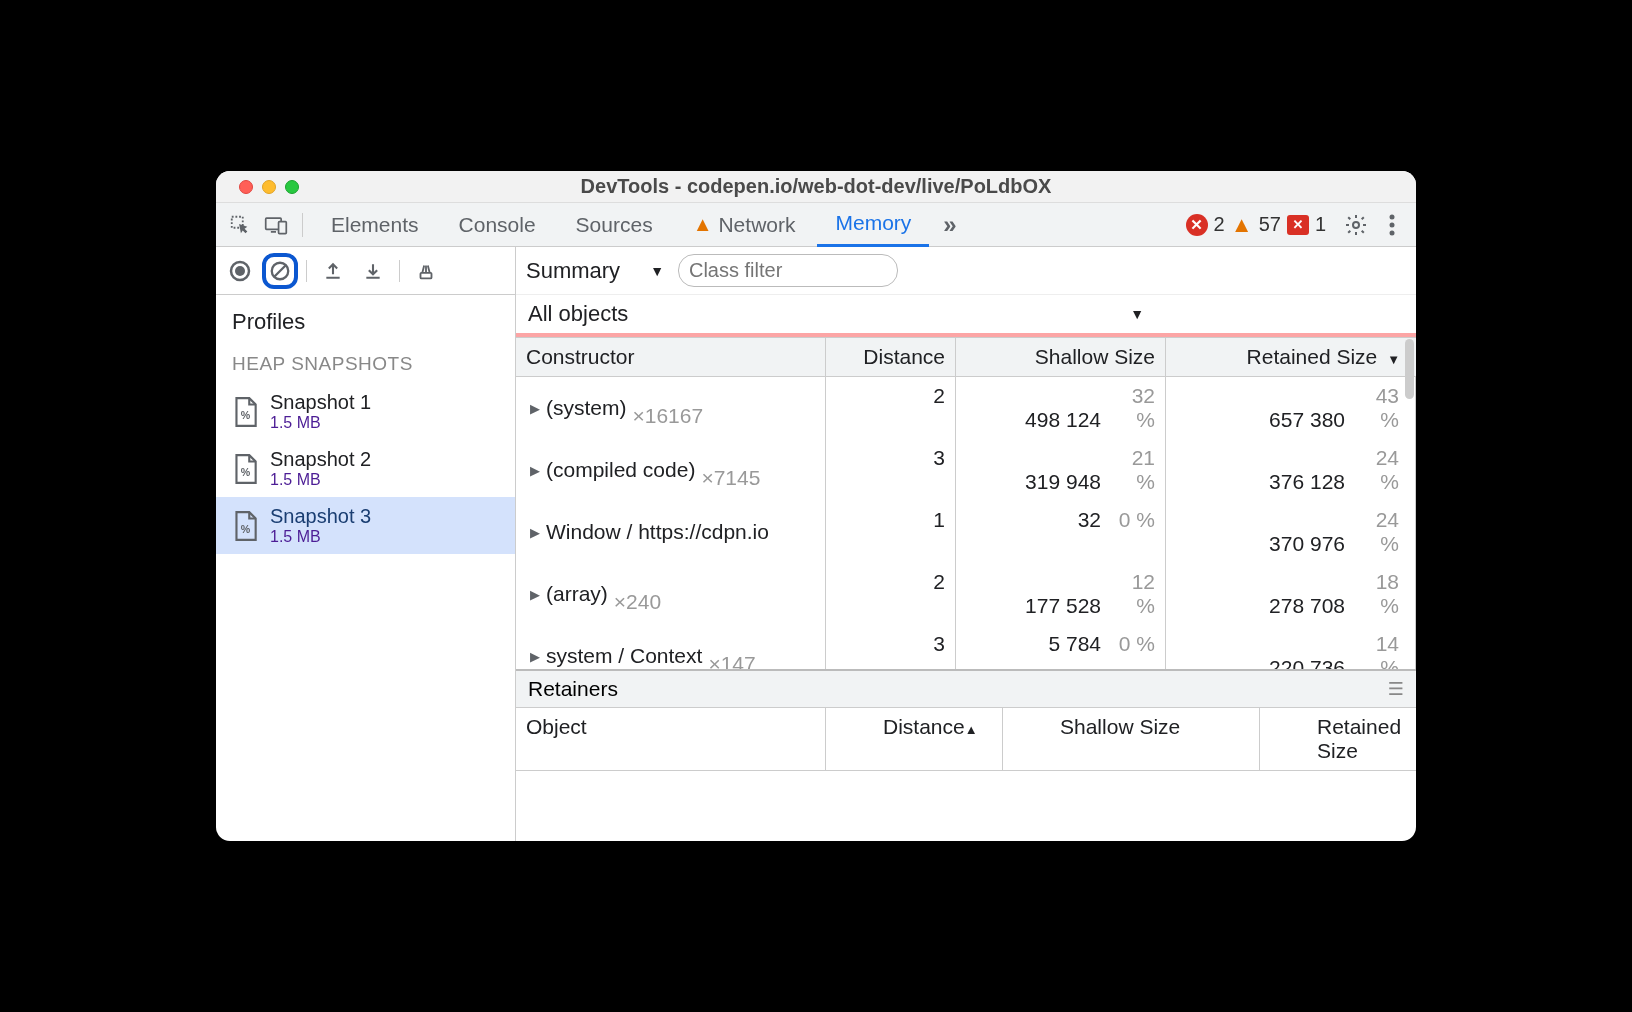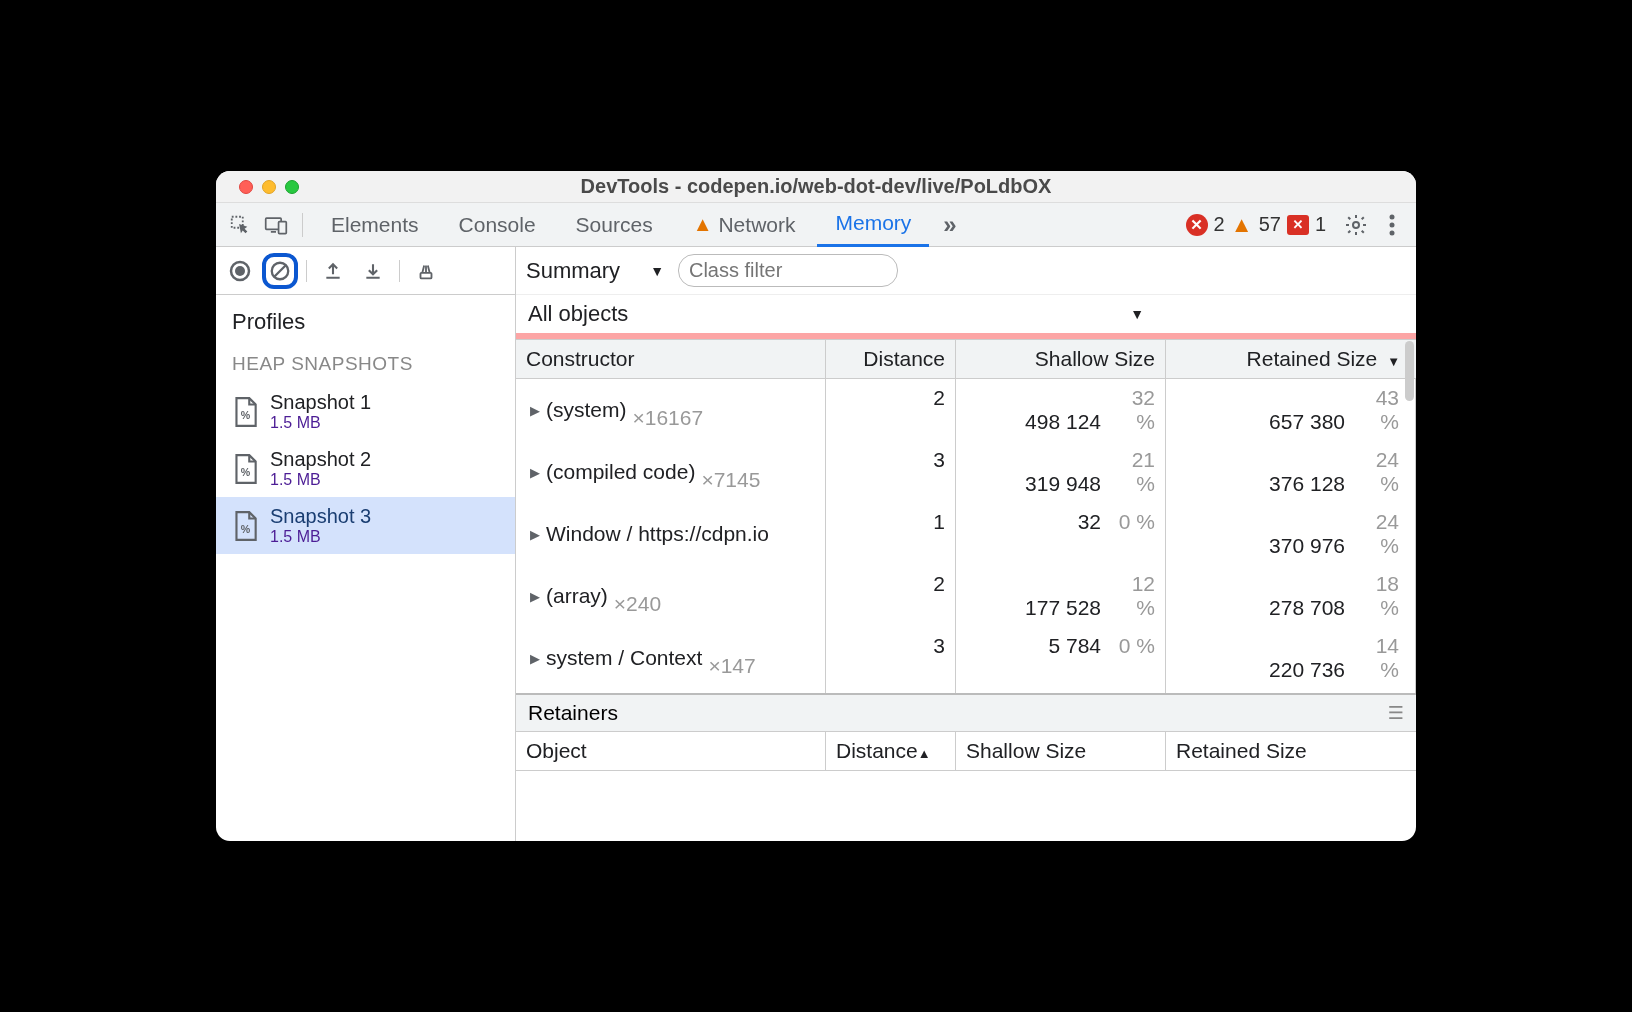--- a/index.html
+++ b/index.html
@@ -116,21 +116,21 @@
   .dropdown {
     display:flex; align-items:center; gap:30px; font-size:22px; color:#202124; cursor:pointer;
   }
   .dropdown .arrow { font-size:14px;}
   .filter-input {
     border:1px solid #bbb; border-radius:16px; padding:4px 10px;
     font-size:20px; width:220px; color:#999;
   }
   .sub-dropdown {
     padding:6px 12px; display:flex; align-items:center;
-    font-size:22px; color:#202124; border-bottom:6px solid #fca5a5;gap:28px;
+    font-size:22px; color:#202124; border-bottom:4px solid #fca5a5;gap:28px;
   }
   .sub-dropdown .fill {flex:1;}
   .sub-dropdown .arrow{ margin-right:260px; font-size:14px;}
 
   .grid {
     flex:1; overflow:auto; position:relative;
   }
   .ghead {
     display:flex; background:#f1f3f4; border-top:1px solid #ccc; border-bottom:1px solid #ccc;
     position:sticky; top:0;
@@ -156,21 +156,21 @@
   .retainers {
     border-top:2px solid #bbb;
   }
   .ret-header {
     background:#f1f3f4; padding:6px 12px; font-size:21px; display:flex; align-items:center;
     border-bottom:1px solid #ccc;
   }
   .ret-header .fill{flex:1;}
   .hamb { color:#888; font-size:18px;}
   .ret-cols {
-    display:flex; background:#fff; border-bottom:1px solid #ccc;
+    display:flex; background:#fff; border-bottom:1px solid #ccc;gap:47px;
   }
   .ret-cols .rcol {
     padding:7px 10px; font-size:21px; color:#202124; border-right:1px solid #ccc;
   }
   .rcol.r1{flex:0 0 310px;}
   .rcol.r2{flex:0 0 130px;}
   .rcol.r3{flex:0 0 210px;}
   .rcol.r4{flex:1; border-right:none;}
   .ret-body { height:70px;}
   .scrollind{position:absolute; right:2px; top:2px; width:9px; height:60px; background:#ccc; border-radius:5px;}

